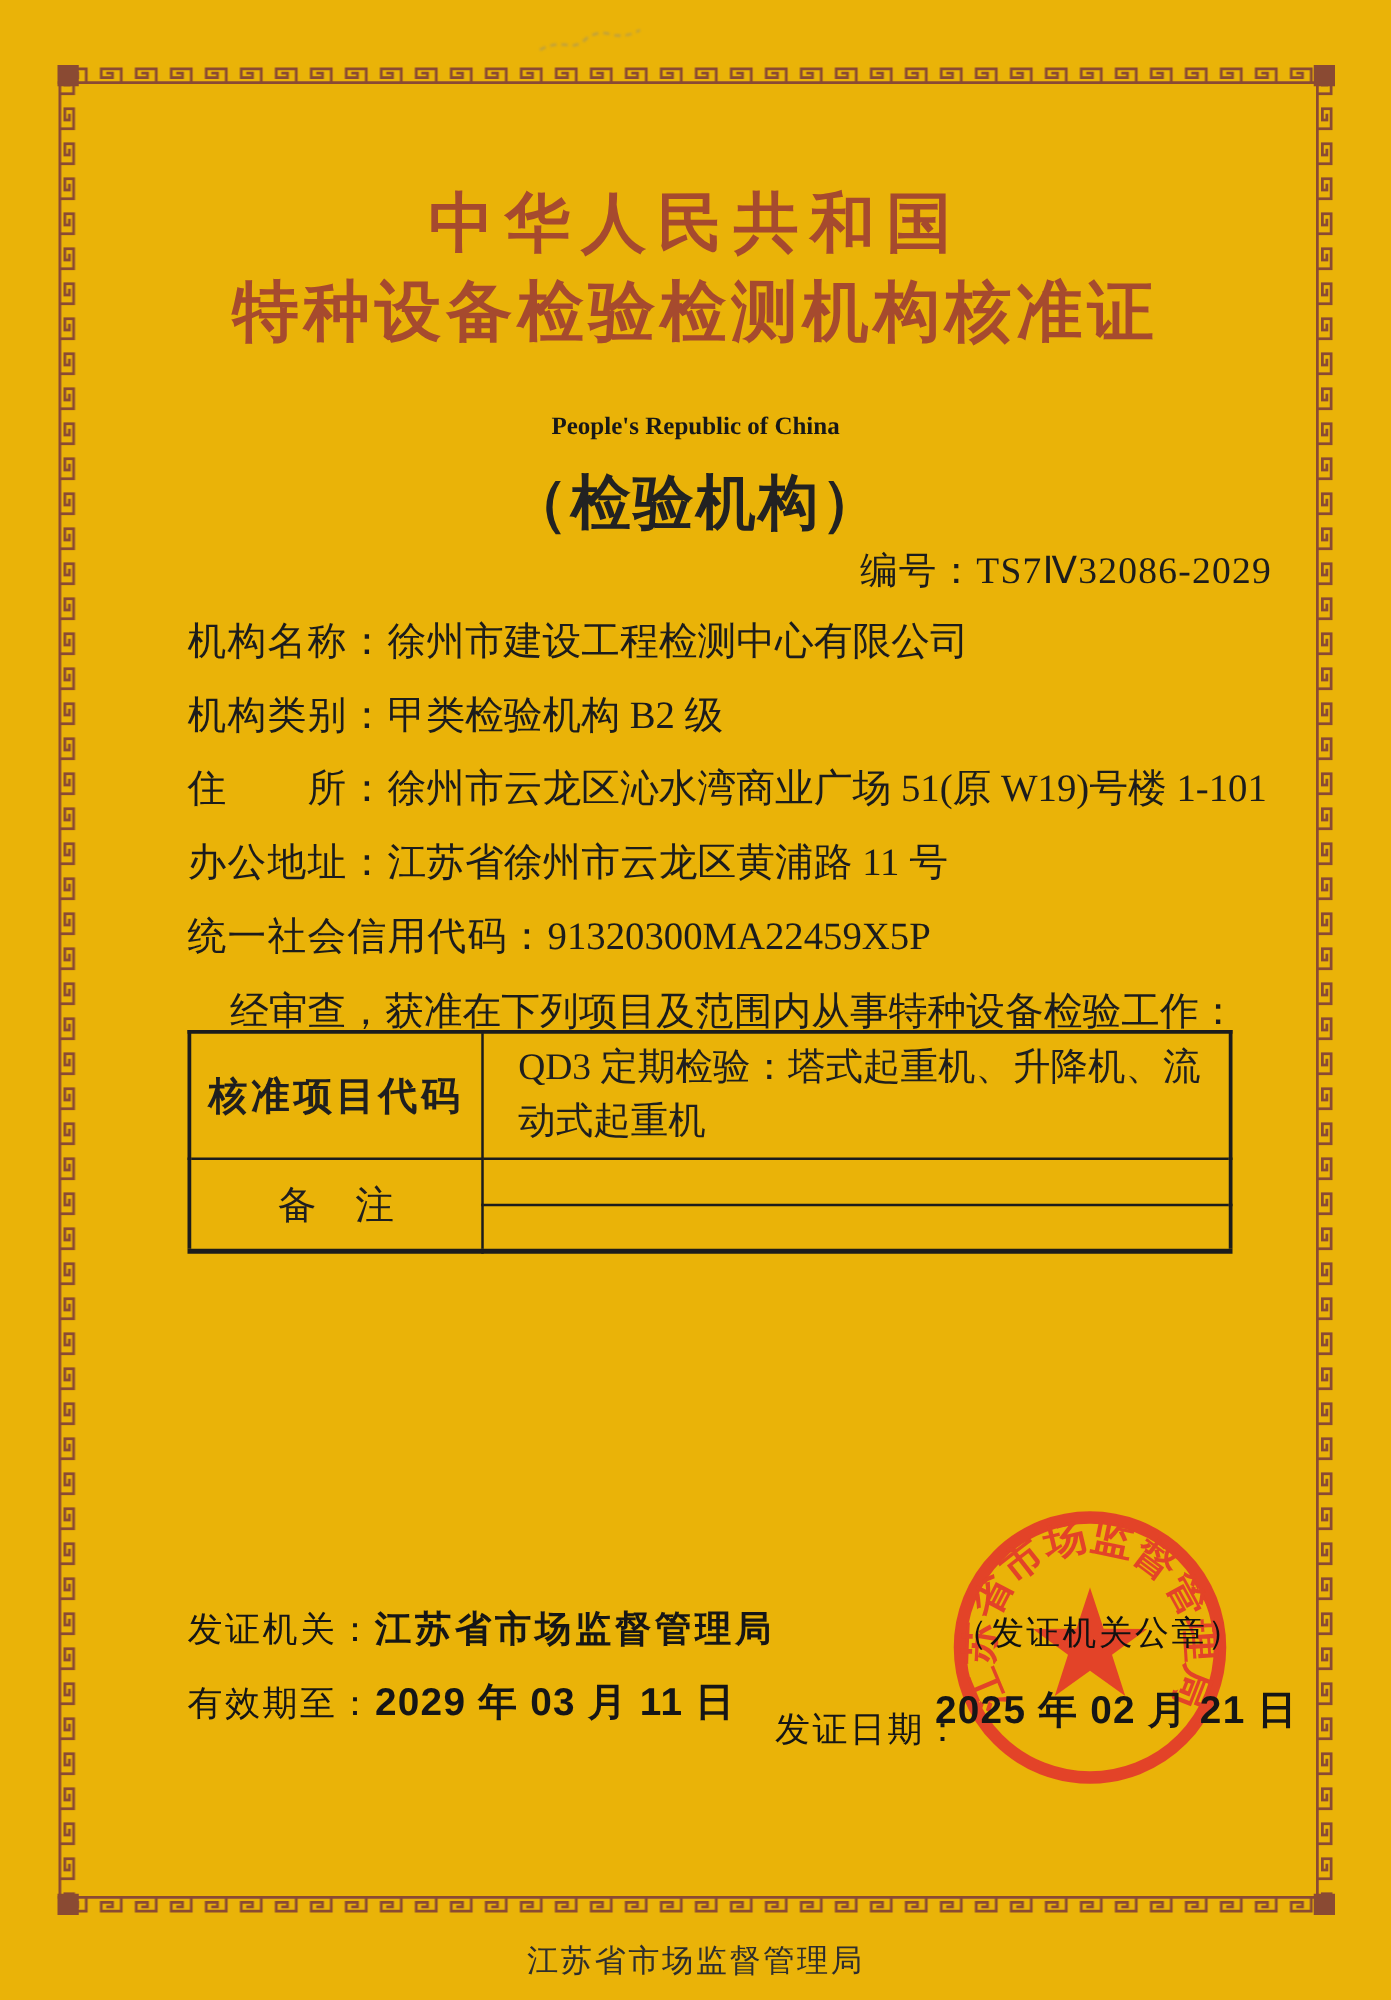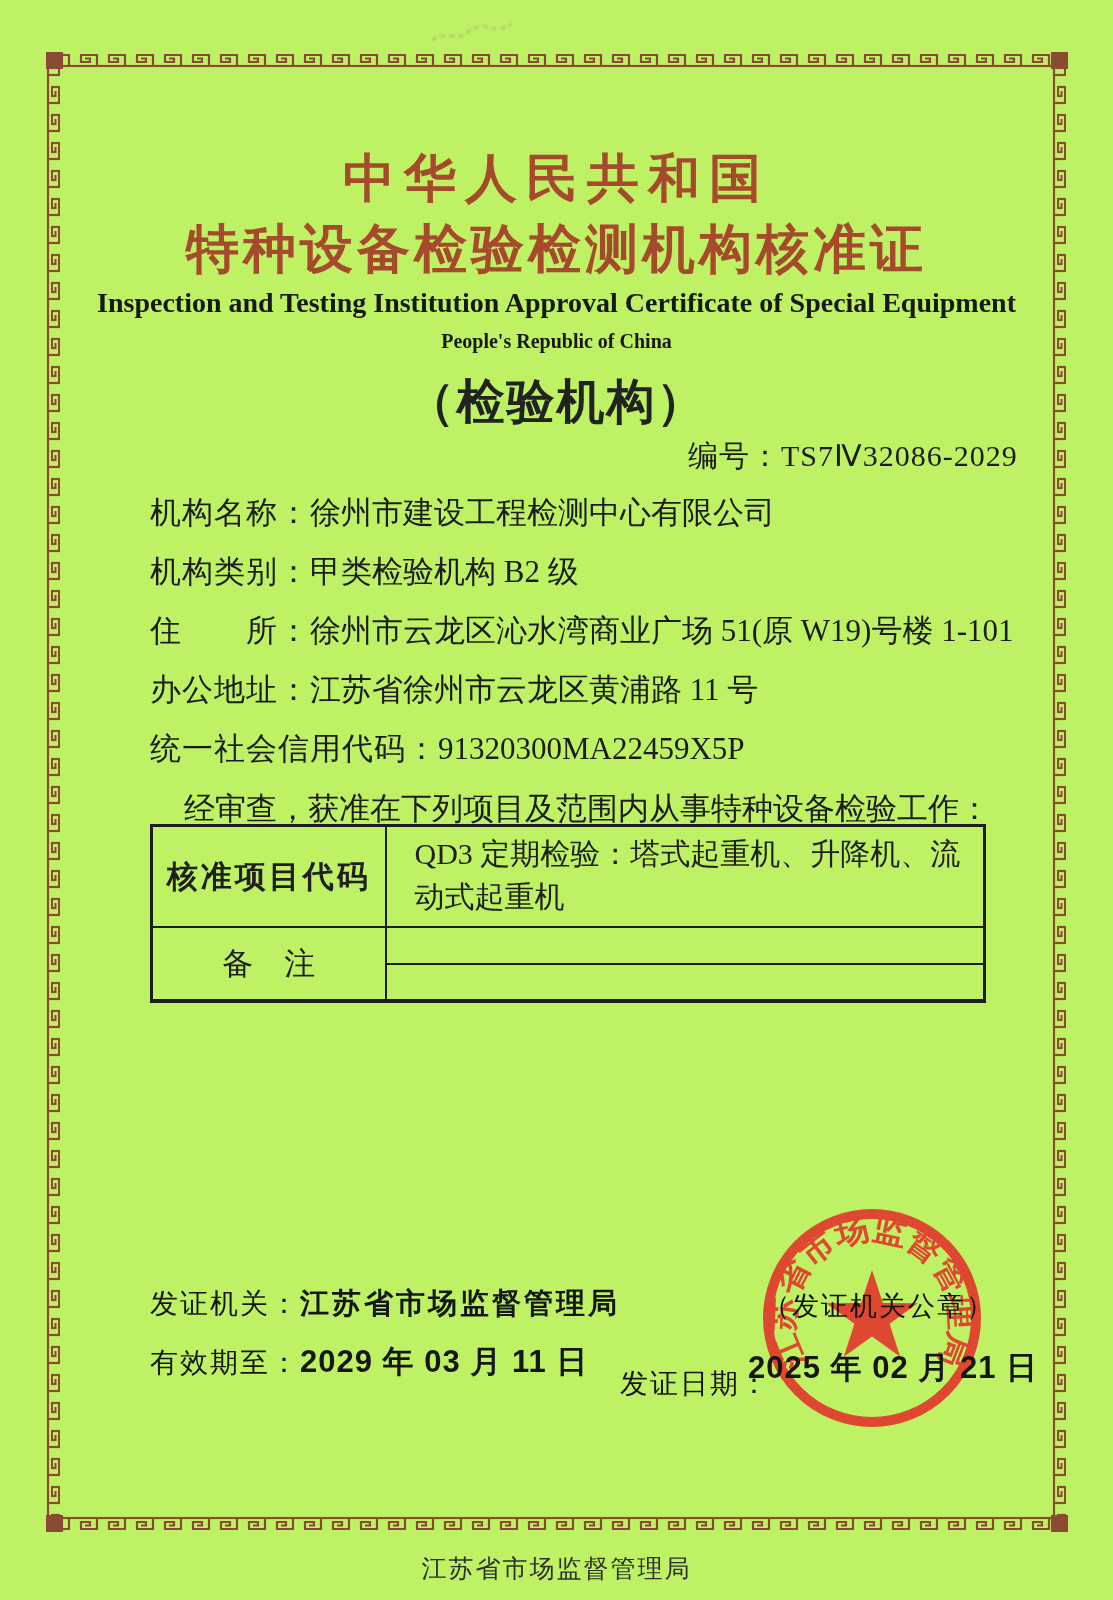--- a/index.html
+++ b/index.html
@@ -1,20 +1,20 @@
 <!DOCTYPE html>
 <html><head>
 <meta charset="utf-8">
 <style>
   * { margin:0; padding:0; box-sizing:border-box; }
   html,body { width:1113px; height:1600px; }
   body { font-family:"Liberation Serif", serif; color:#1f1f1f; }
   .page {
     position:relative; width:1113px; height:1600px; overflow:hidden;
-    background:#bef264;
+    background:#eab308;
   }
   
   .frame-strip { position:absolute; }
   .corner { position:absolute; width:17px; height:17px; background:#8a4a33; }
   
   .title-cn {
     position:absolute; left:0; width:100%; text-align:center;
     font-family:"Liberation Sans", sans-serif; font-weight:bold; color:#a64a2e;
   }
   .title1 { top:144px; font-size:52px; letter-spacing:9px; }
@@ -111,21 +111,20 @@
   <div class="corner" style="left:1051px; top:52px;"></div>
   <div class="corner" style="left:46px; top:1515px;"></div>
   <div class="corner" style="left:1051px; top:1515px;"></div>
 
   <svg class="smudge" width="90" height="30">
     <path d="M4 22 q10 -6 22 -4 q8 2 16 -6 q10 -6 20 -2 q12 2 22 -4" fill="none" stroke="#8a8a80" stroke-width="2" stroke-dasharray="5 4"></path>
   </svg>
 
   <div class="title-cn title1">中华人民共和国</div>
   <div class="title-cn title2">特种设备检验检测机构核准证</div>
-  <div class="title-en en1">Inspection and Testing Institution Approval Certificate of Special Equipment</div>
   <div class="title-en en2">People's Republic of China</div>
   <div class="category-note">（检验机构）</div>
 
   <div class="cert-no">
     <span>编号：</span><span>TS7Ⅳ32086-2029</span>
   </div>
 
   <div class="fields">
     <div class="field-row">
       <span class="lbl">机构名称：</span><span>徐州市建设工程检测中心有限公司</span>

